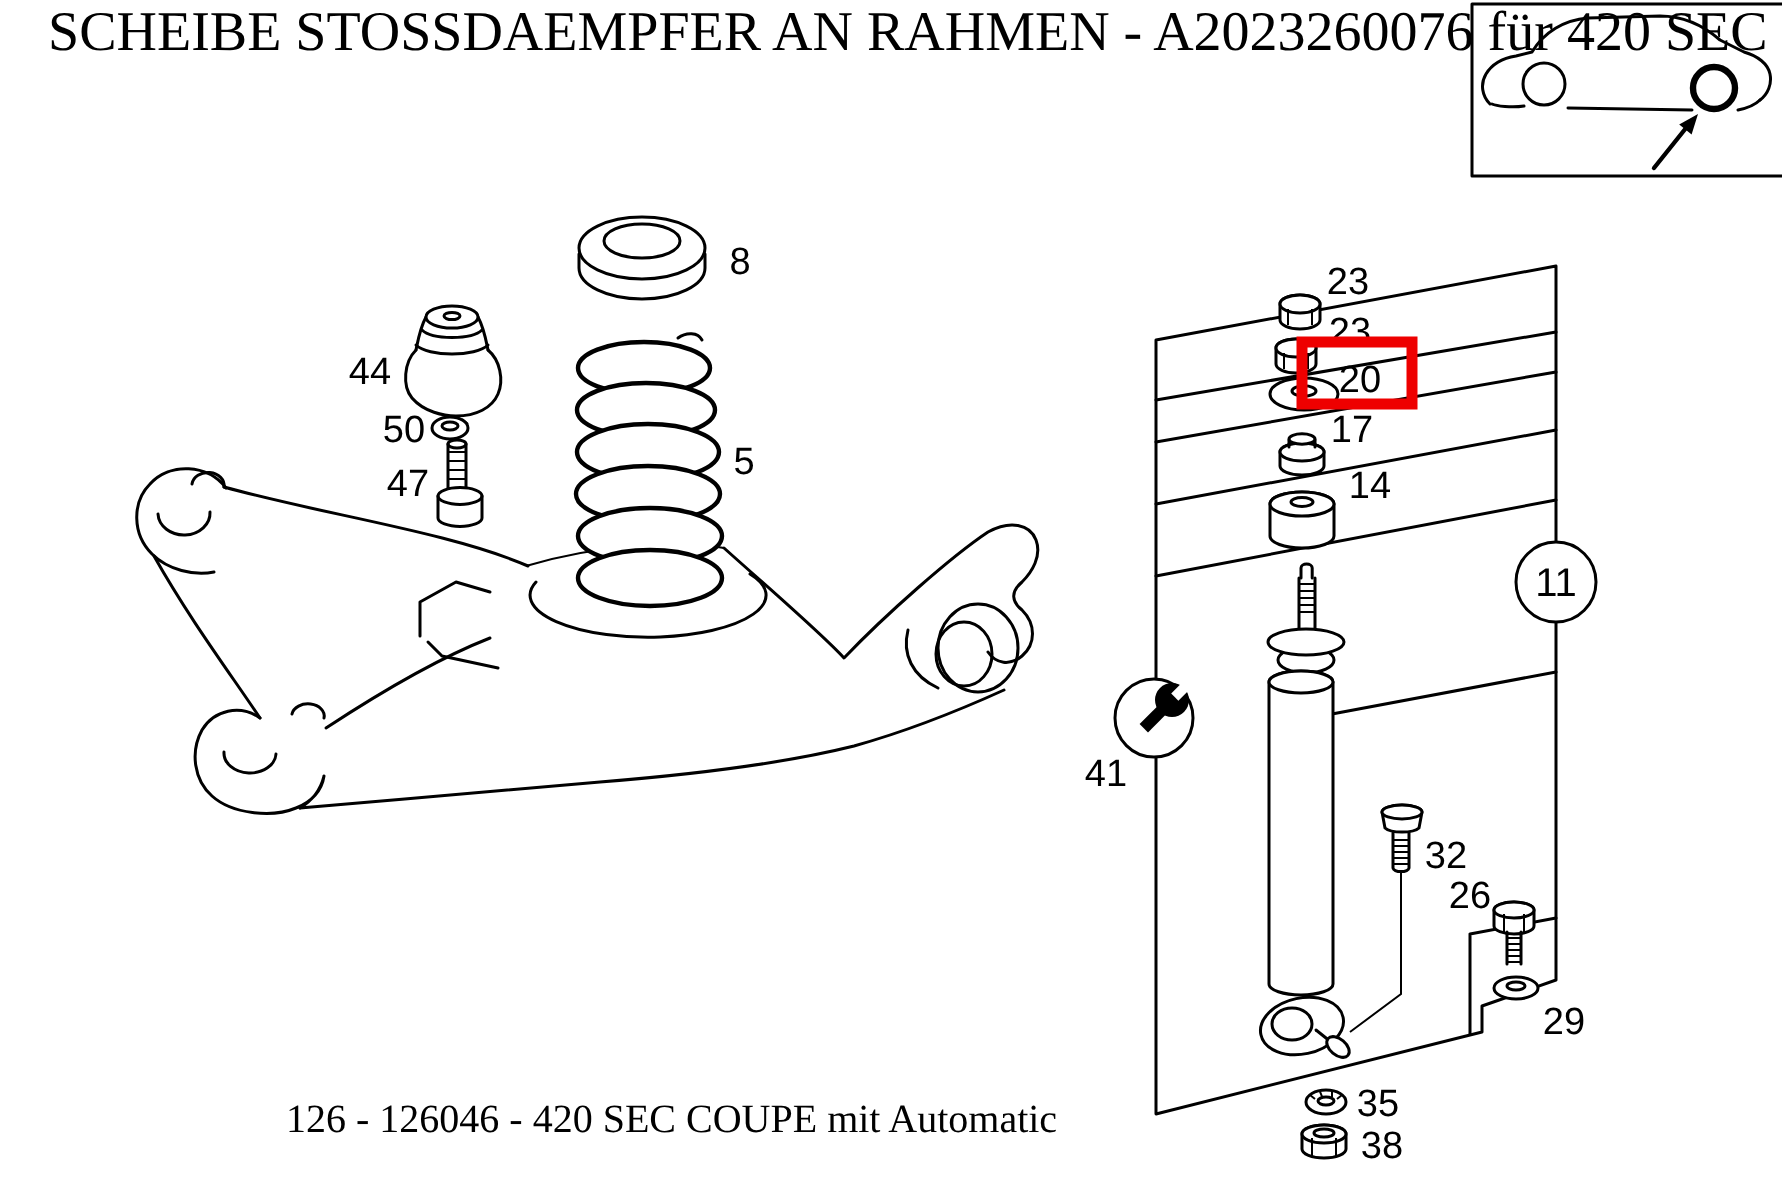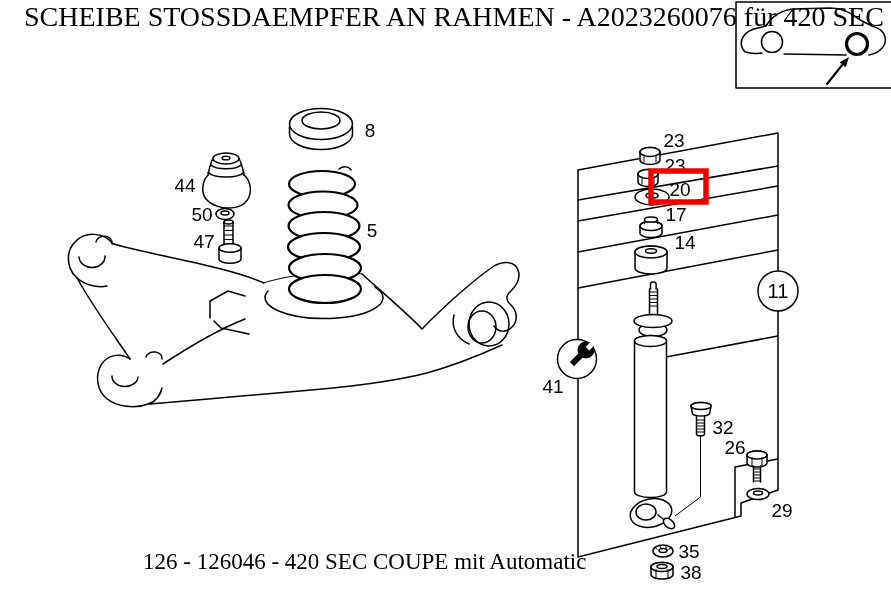--- a/index.html
+++ b/index.html
@@ -1,21 +1,21 @@
 <!DOCTYPE html>
 <html><head>
 <meta charset="utf-8">
 <style>
   html,body{margin:0;padding:0;background:#fff;}
   .screen{position:relative;width:891px;height:592px;background:#fff;overflow:hidden;
           font-family:"Liberation Sans",sans-serif;}
   .title{position:absolute;left:24px;top:1px;font-family:"Liberation Serif",serif;
          font-size:28px;color:#000;white-space:nowrap;}
   .caption{position:absolute;left:143px;top:549px;font-family:"Liberation Serif",serif;
-           font-size:23px;color:#000;white-space:nowrap;}
+           font-size:20px;color:#000;white-space:nowrap;}
   svg{position:absolute;left:0;top:0;}
   svg .ln{stroke:#000;stroke-width:1.5;fill:none;stroke-linecap:round;stroke-linejoin:round;}
   svg .wf{stroke:#000;stroke-width:1.5;fill:#fff;stroke-linecap:round;stroke-linejoin:round;}
   svg .thin{stroke:#000;stroke-width:1;fill:none;}
   svg .coil{stroke:#000;stroke-width:2.2;fill:#fff;}
   svg .bold{stroke:#000;stroke-width:3.2;fill:none;}
   svg .solid{fill:#000;stroke:none;}
   svg .white{fill:#fff;stroke:none;}
   svg text{fill:#000;stroke:none;font-family:"Liberation Sans",sans-serif;
            font-size:19px;text-anchor:middle;}

